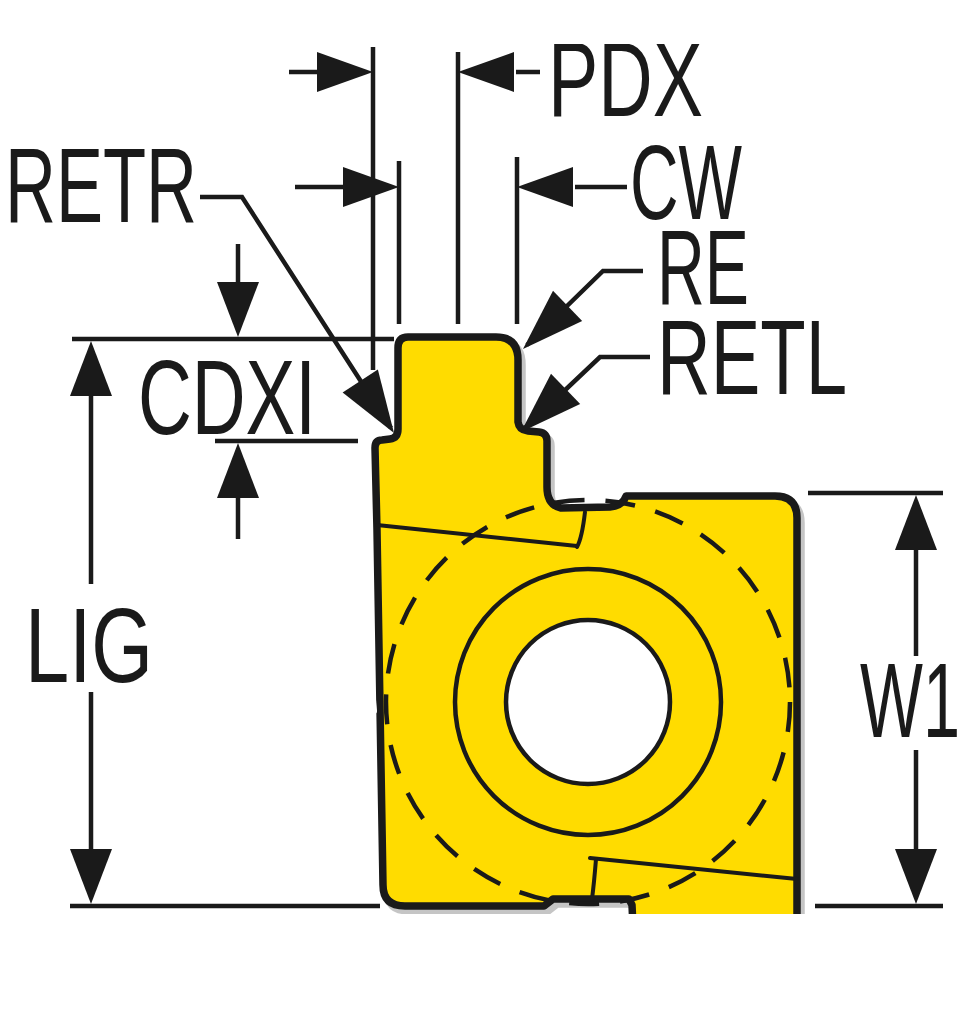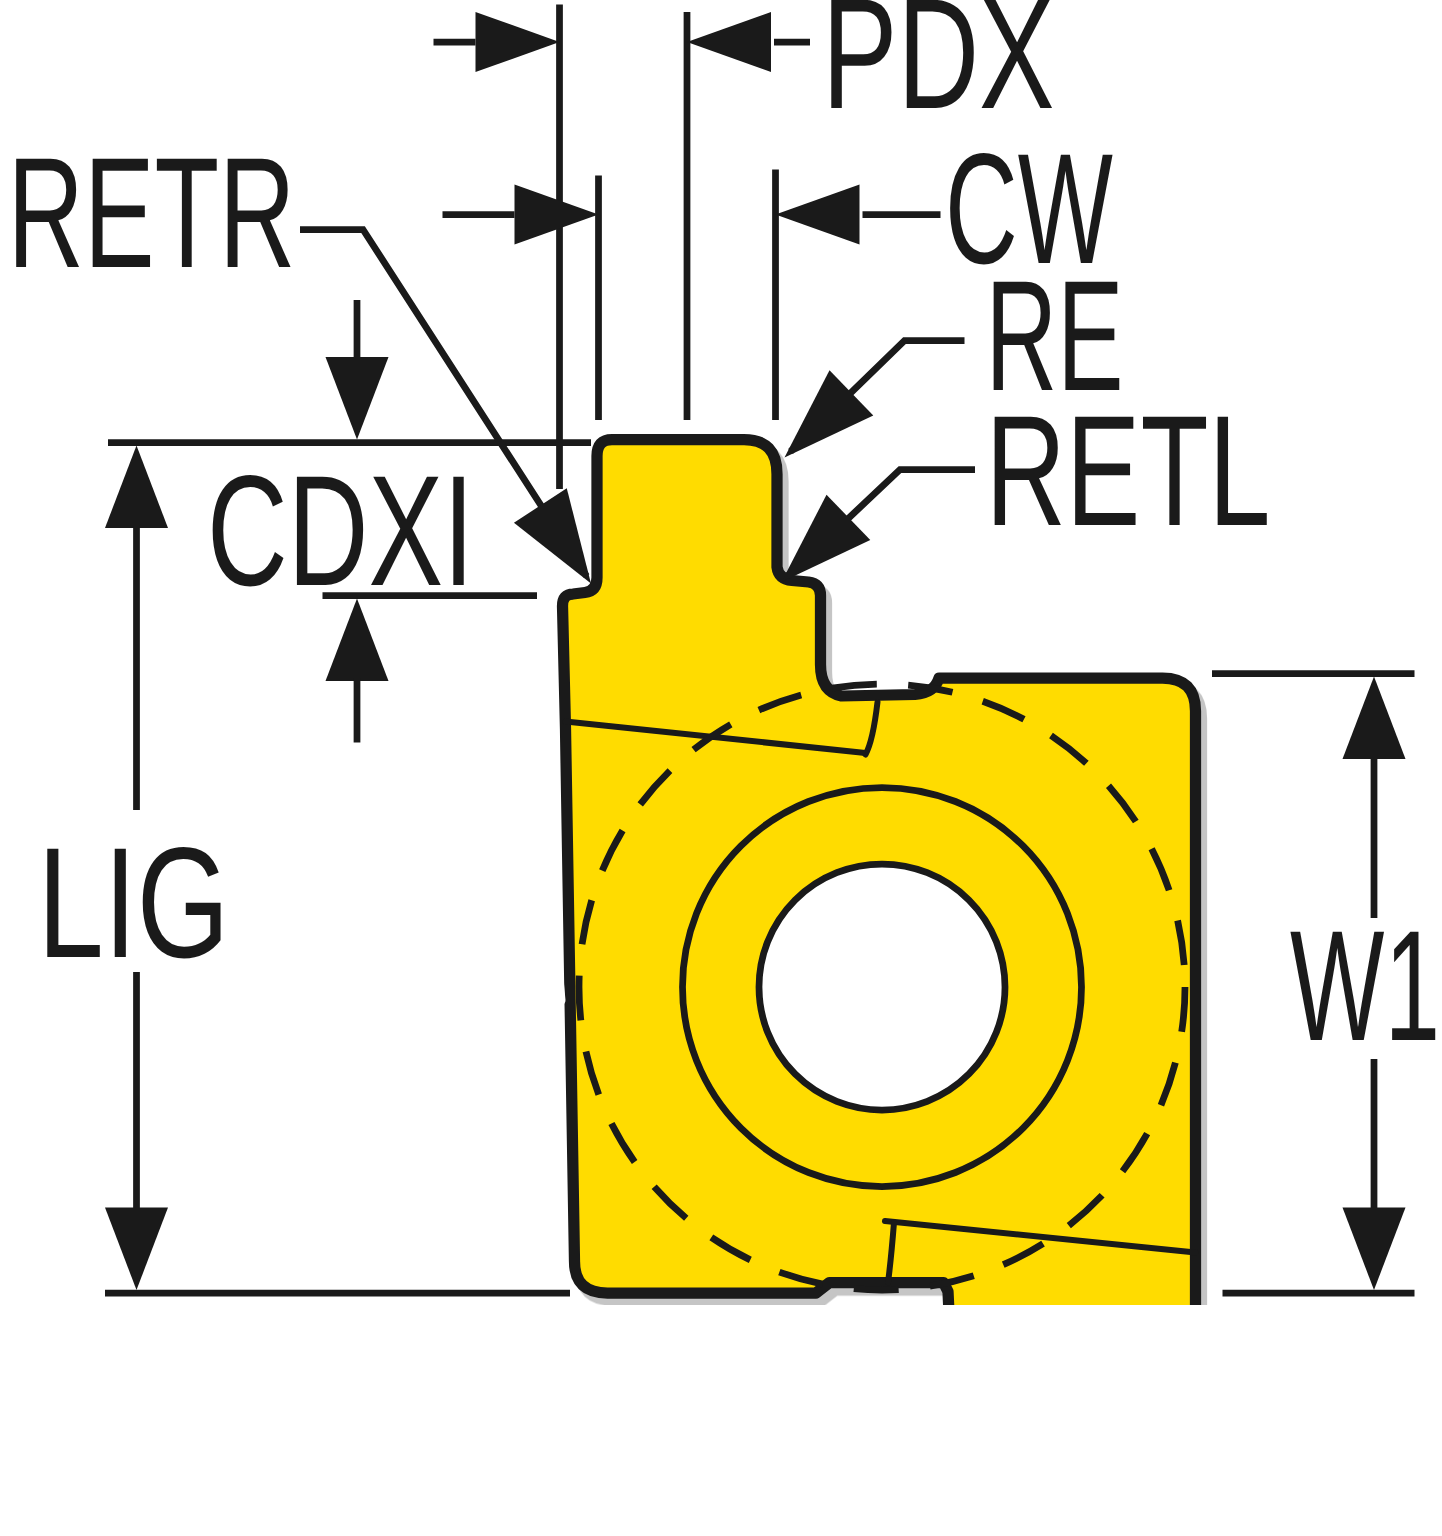--- a/index.html
+++ b/index.html
@@ -2,21 +2,21 @@
 <html style="--insert-yellow: #FFDC00; --outline-black: #1A1A1A; --shadow-gray: #C5C5C5; --background: #FFFFFF;"><head>
 <meta charset="utf-8">
 <style>
   :root{
     --insert-yellow:#FFDC00;
     --outline-black:#1A1A1A;
     --shadow-gray:#C5C5C5;
     --background:#FFFFFF;
   }
   html,body{margin:0;padding:0;background:var(--background);}
-  .canvas{position:relative;width:961px;height:870px;background:var(--background);overflow:hidden;}
+  .canvas{position:relative;width:961px;height:870px;background:var(--background);overflow:hidden;margin-top:44px;}
   svg{display:block;}
   .label{
     font-family:"Liberation Sans","DejaVu Sans",sans-serif;
     font-size:105px;
     fill:var(--outline-black);
   }
   .body-path{
     fill:var(--insert-yellow);
     stroke:var(--outline-black);
     stroke-width:7.5;

